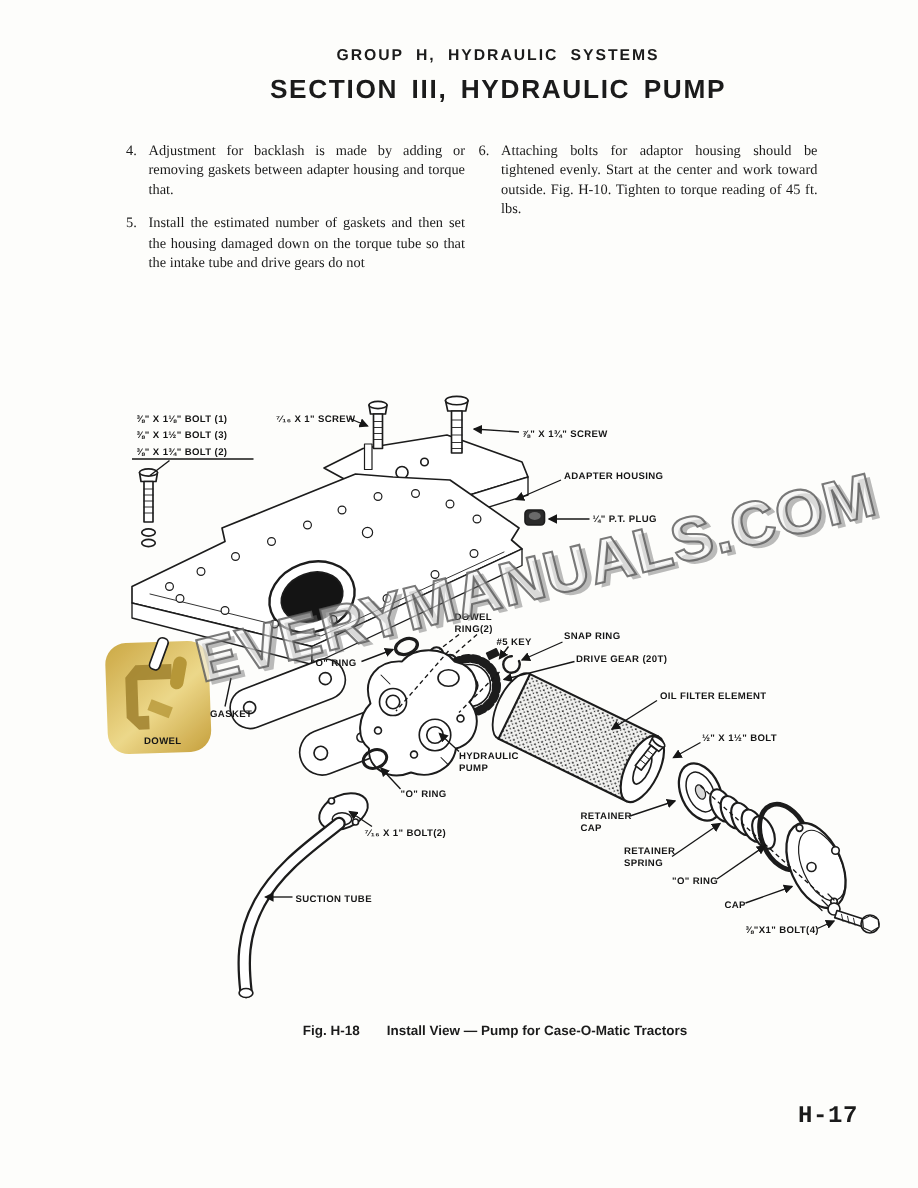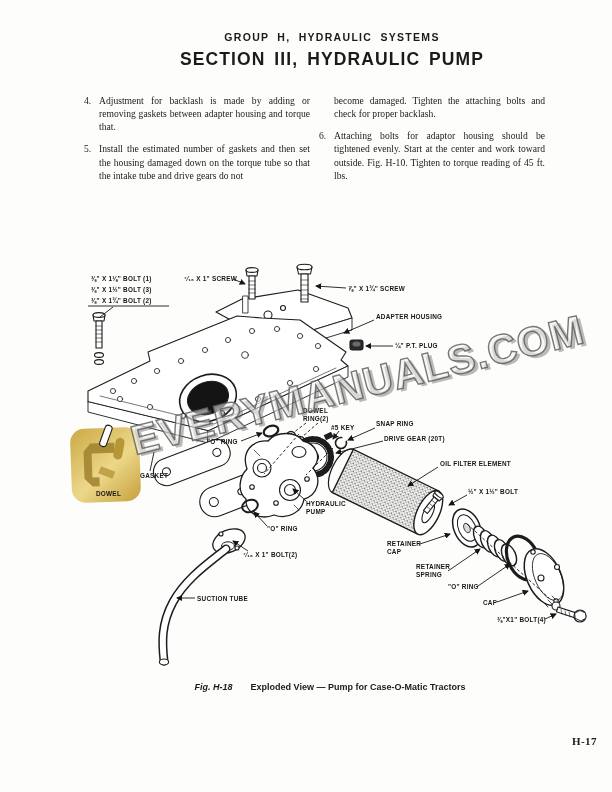--- a/index.html
+++ b/index.html
@@ -25,24 +25,24 @@
         opacity:.95;}
   .watermark{position:absolute;left:126px;top:419px;z-index:4;white-space:nowrap;
         font-family:"Liberation Sans",sans-serif;font-weight:bold;font-size:41px;
         letter-spacing:1px;transform:rotate(-14deg);transform-origin:0 0;
         color:rgba(242,242,242,0.55);
         -webkit-text-stroke:1.4px rgba(92,92,92,0.82);
         text-shadow:3px 3px 0 rgba(105,105,105,0.45);}
   .caption{position:absolute;top:682px;left:0;width:612px;text-align:center;
         transform:translateX(24px);z-index:5;
         font-family:"Liberation Sans",sans-serif;font-weight:bold;font-size:9px;}
-  .cap-fig{margin-right:18px;font-style:italic;}
-  .pagenum{position:absolute;left:572px;top:735px;z-index:5;
-        font-family:Liberation Serif, serif;font-weight:bold;
-        font-size:11px;letter-spacing:.4px;}
+  .cap-fig{margin-right:18px;}
+  .pagenum{position:absolute;left:532px;top:735px;z-index:5;
+        font-family:Liberation Mono, monospace;font-weight:bold;
+        font-size:16px;letter-spacing:.4px;}
   .dlabel{font-family:"Liberation Sans",sans-serif;font-weight:bold;
         font-size:6.4px;letter-spacing:.25px;fill:#161616;}
   .dleader{stroke:#161616;stroke-width:.9;fill:none;}
 </style>
 </head>
 <body>
 
 <header class="hdr">
   <div class="hdr1">GROUP H, HYDRAULIC SYSTEMS</div>
   <div class="hdr2">SECTION III, HYDRAULIC PUMP</div>
@@ -53,24 +53,20 @@
     <div class="item">
       <span class="inum">4.</span>
       <span class="itxt">Adjustment for backlash is made by adding or removing gaskets between adapter housing and torque that.</span>
     </div>
     <div class="item">
       <span class="inum">5.</span>
       <span class="itxt">Install the estimated number of gaskets and then set the housing damaged down on the torque tube so that the intake tube and drive gears do not</span>
     </div>
   </div>
   <div class="col">
-    <div class="item">
-      <span class="inum"></span>
-      <span class="itxt">become damaged. Tighten the attaching bolts and check for proper backlash.</span>
-    </div>
     <div class="item">
       <span class="inum">6.</span>
       <span class="itxt">Attaching bolts for adaptor housing should be tightened evenly. Start at the center and work toward outside. Fig. H-10. Tighten to torque reading of 45 ft. lbs.</span>
     </div>
   </div>
 </main>
 
 <div class="logo">
   <svg width="69" height="74" viewBox="0 0 69 74">
     <path d="M44,15 L20,15 L13,23 L13,50 L21,58 L28,58 L28,49 L21,49 L21,25 L44,25 Z" fill="#9a7a22" opacity="0.85"></path>
@@ -318,16 +314,16 @@
       <text x="416" y="577" class="dlabel">SPRING</text>
       <text x="448" y="589" class="dlabel">"O" RING</text>
       <text x="483" y="605" class="dlabel">CAP</text>
       <text x="497" y="622" class="dlabel">⅜"X1" BOLT(4)</text>
     </g>
 </svg>
 
 <div class="watermark">EVERYMANUALS.COM</div>
 
 <div class="caption">
-  <span class="cap-fig">Fig. H-18</span><span>Exploded View — Pump for Case-O-Matic Tractors</span>
+  <span class="cap-fig">Fig. H-18</span><span>Install View — Pump for Case-O-Matic Tractors</span>
 </div>
 
 <div class="pagenum">H-17</div>
 
 </body></html>

